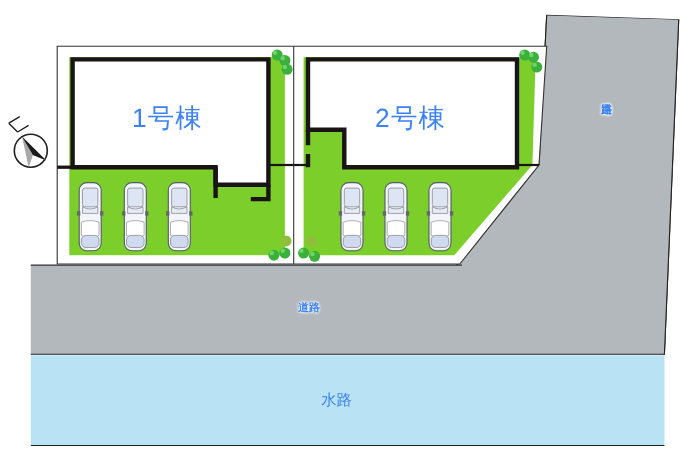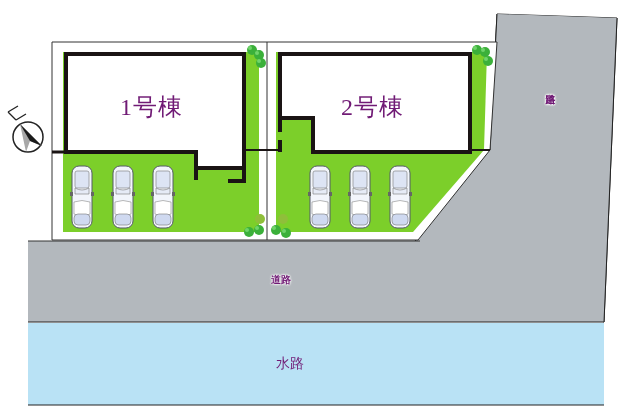--- a/index.html
+++ b/index.html
@@ -1,18 +1,18 @@
 <!DOCTYPE html>
 <html><head>
 <meta charset="utf-8">
 <style>
   html,body{margin:0;padding:0;background:#ffffff;}
   body{width:620px;height:419px;position:relative;overflow:hidden;font-family:"DejaVu Sans",sans-serif;}
   svg{position:absolute;left:0;top:0;}
-  .lbl{position:absolute;color:#701a75;font-family:Liberation Serif, serif;}
+  .lbl{position:absolute;color:#3b82f6;font-family:Liberation Sans, sans-serif;}
   .bldg-lbl{font-size:24px;letter-spacing:1px;}
   .road-lbl{font-size:10px;font-weight:bold;text-shadow:0 0 2px #fff,0 0 2px #fff,0 0 3px #fff;}
   .vert{writing-mode:vertical-rl;line-height:1;}
   .water-lbl{font-size:14px;}
 </style>
 </head>
 <body>
 
 <svg width="620" height="419" viewBox="0 0 620 419">
   <defs>
@@ -93,13 +93,13 @@
     <polygon points="20,124 42,146 30,141 26,152" fill="#a8a8a8"></polygon>
     <polygon points="20,124 42,146 30,141" fill="#1a1a1a"></polygon>
     <path d="M8 112 L18 106 M8 112 L16 120 M16 120 L26 114" fill="none" stroke="#222" stroke-width="1.3"></path>
   </g>
 </svg>
 
 <div class="lbl bldg-lbl" style="left:120px;top:91px;">1号棟</div>
 <div class="lbl bldg-lbl" style="left:341px;top:91px;">2号棟</div>
 <div class="lbl road-lbl vert" style="left:545px;top:86px;">道路</div>
 <div class="lbl road-lbl" style="left:271px;top:273px;">道路</div>
-<div class="lbl water-lbl" style="left:276px;top:355px;">水路</div>
+<div class="lbl water-lbl" style="left:292px;top:355px;">水路</div>
 
 </body></html>

